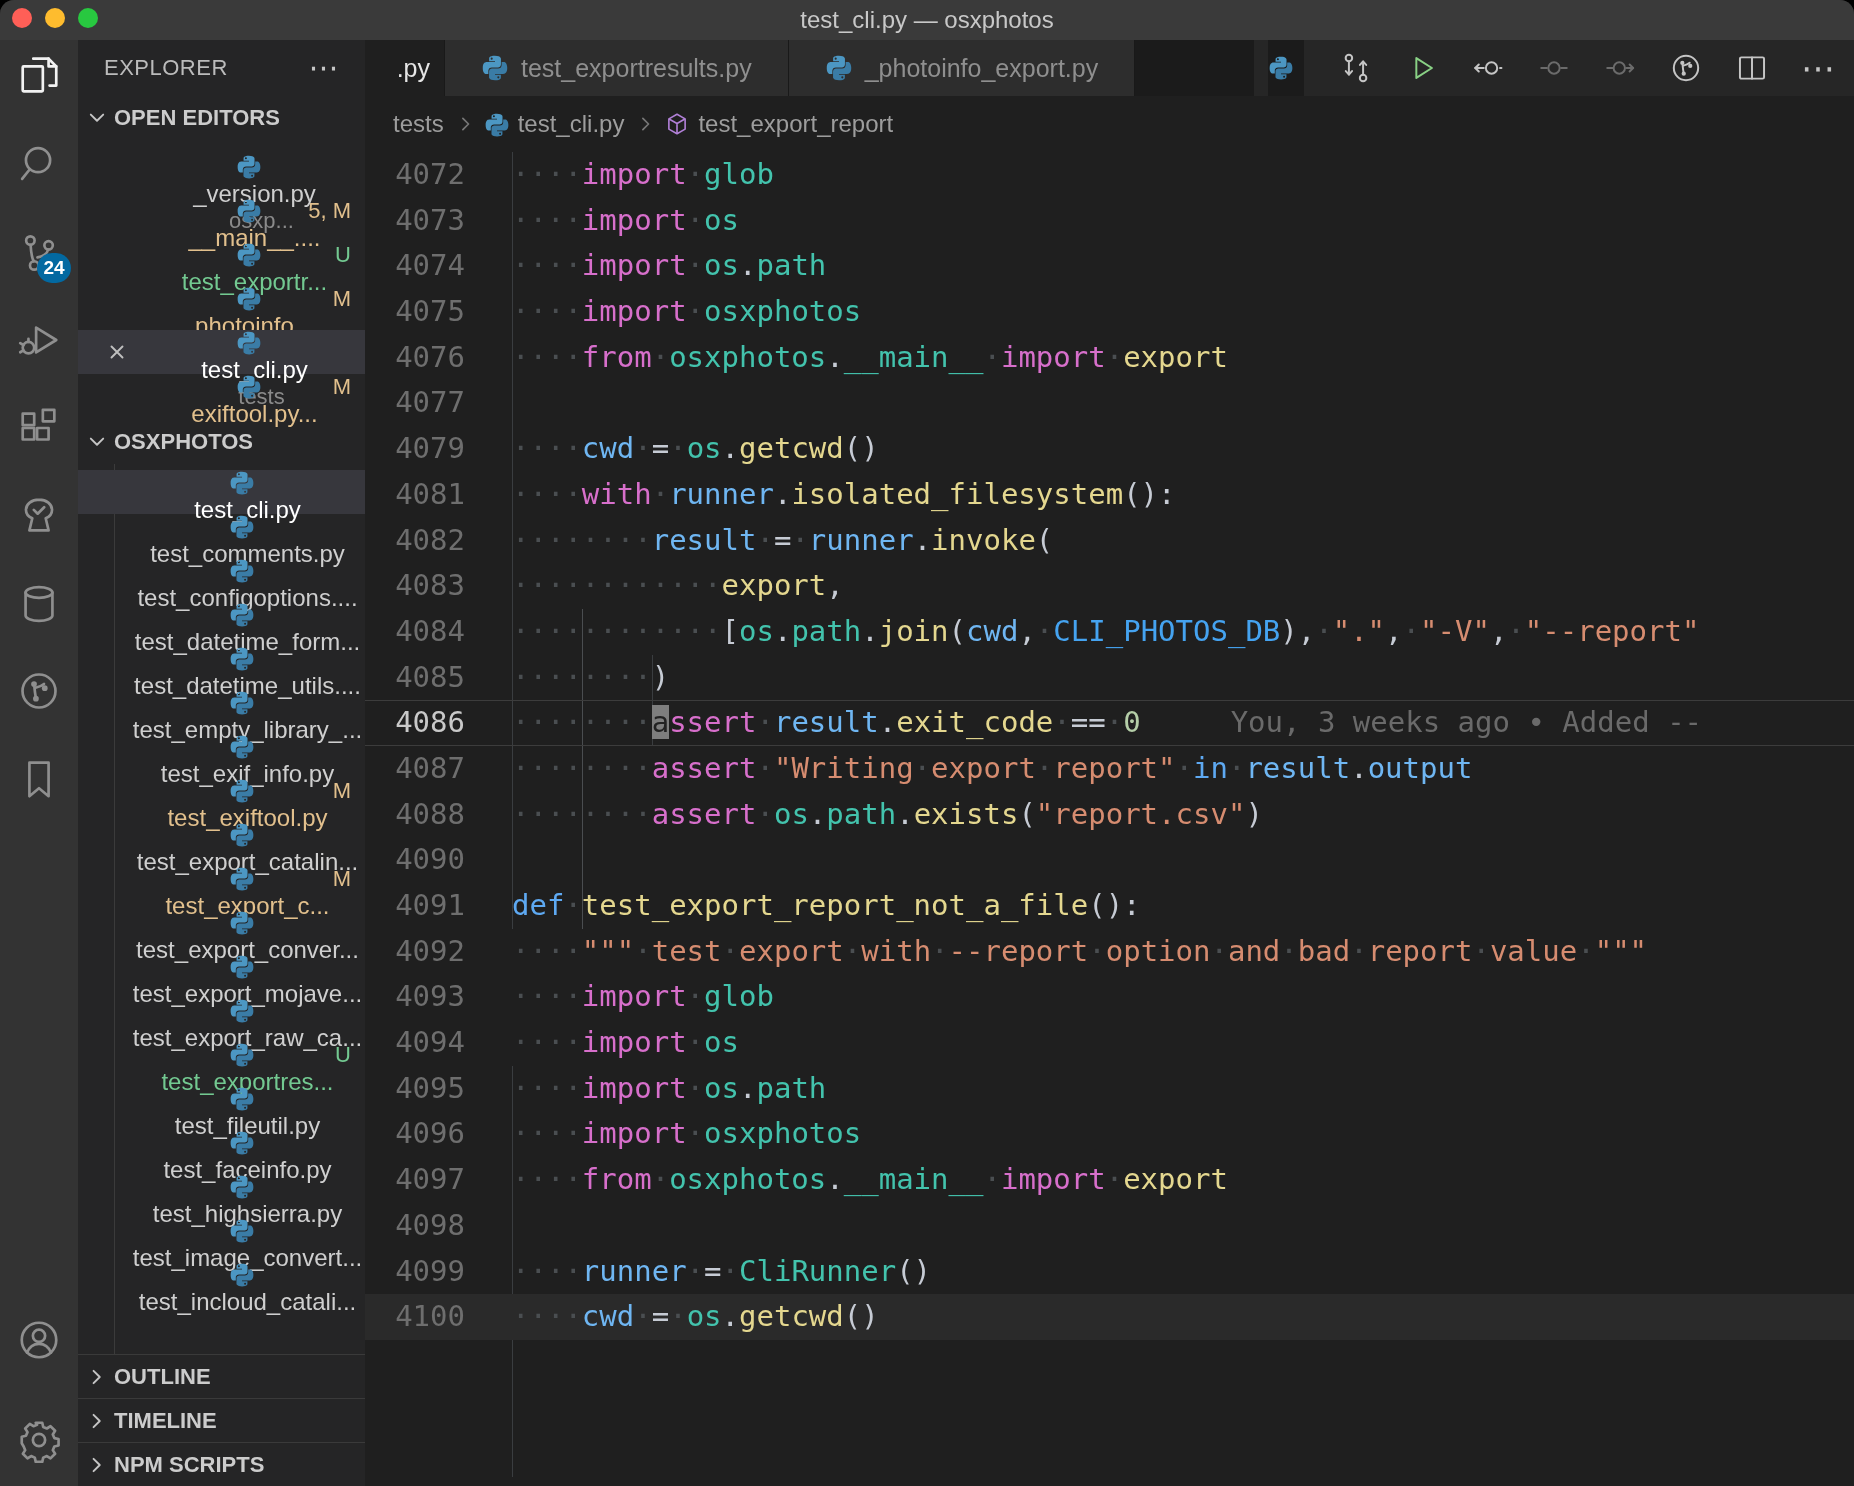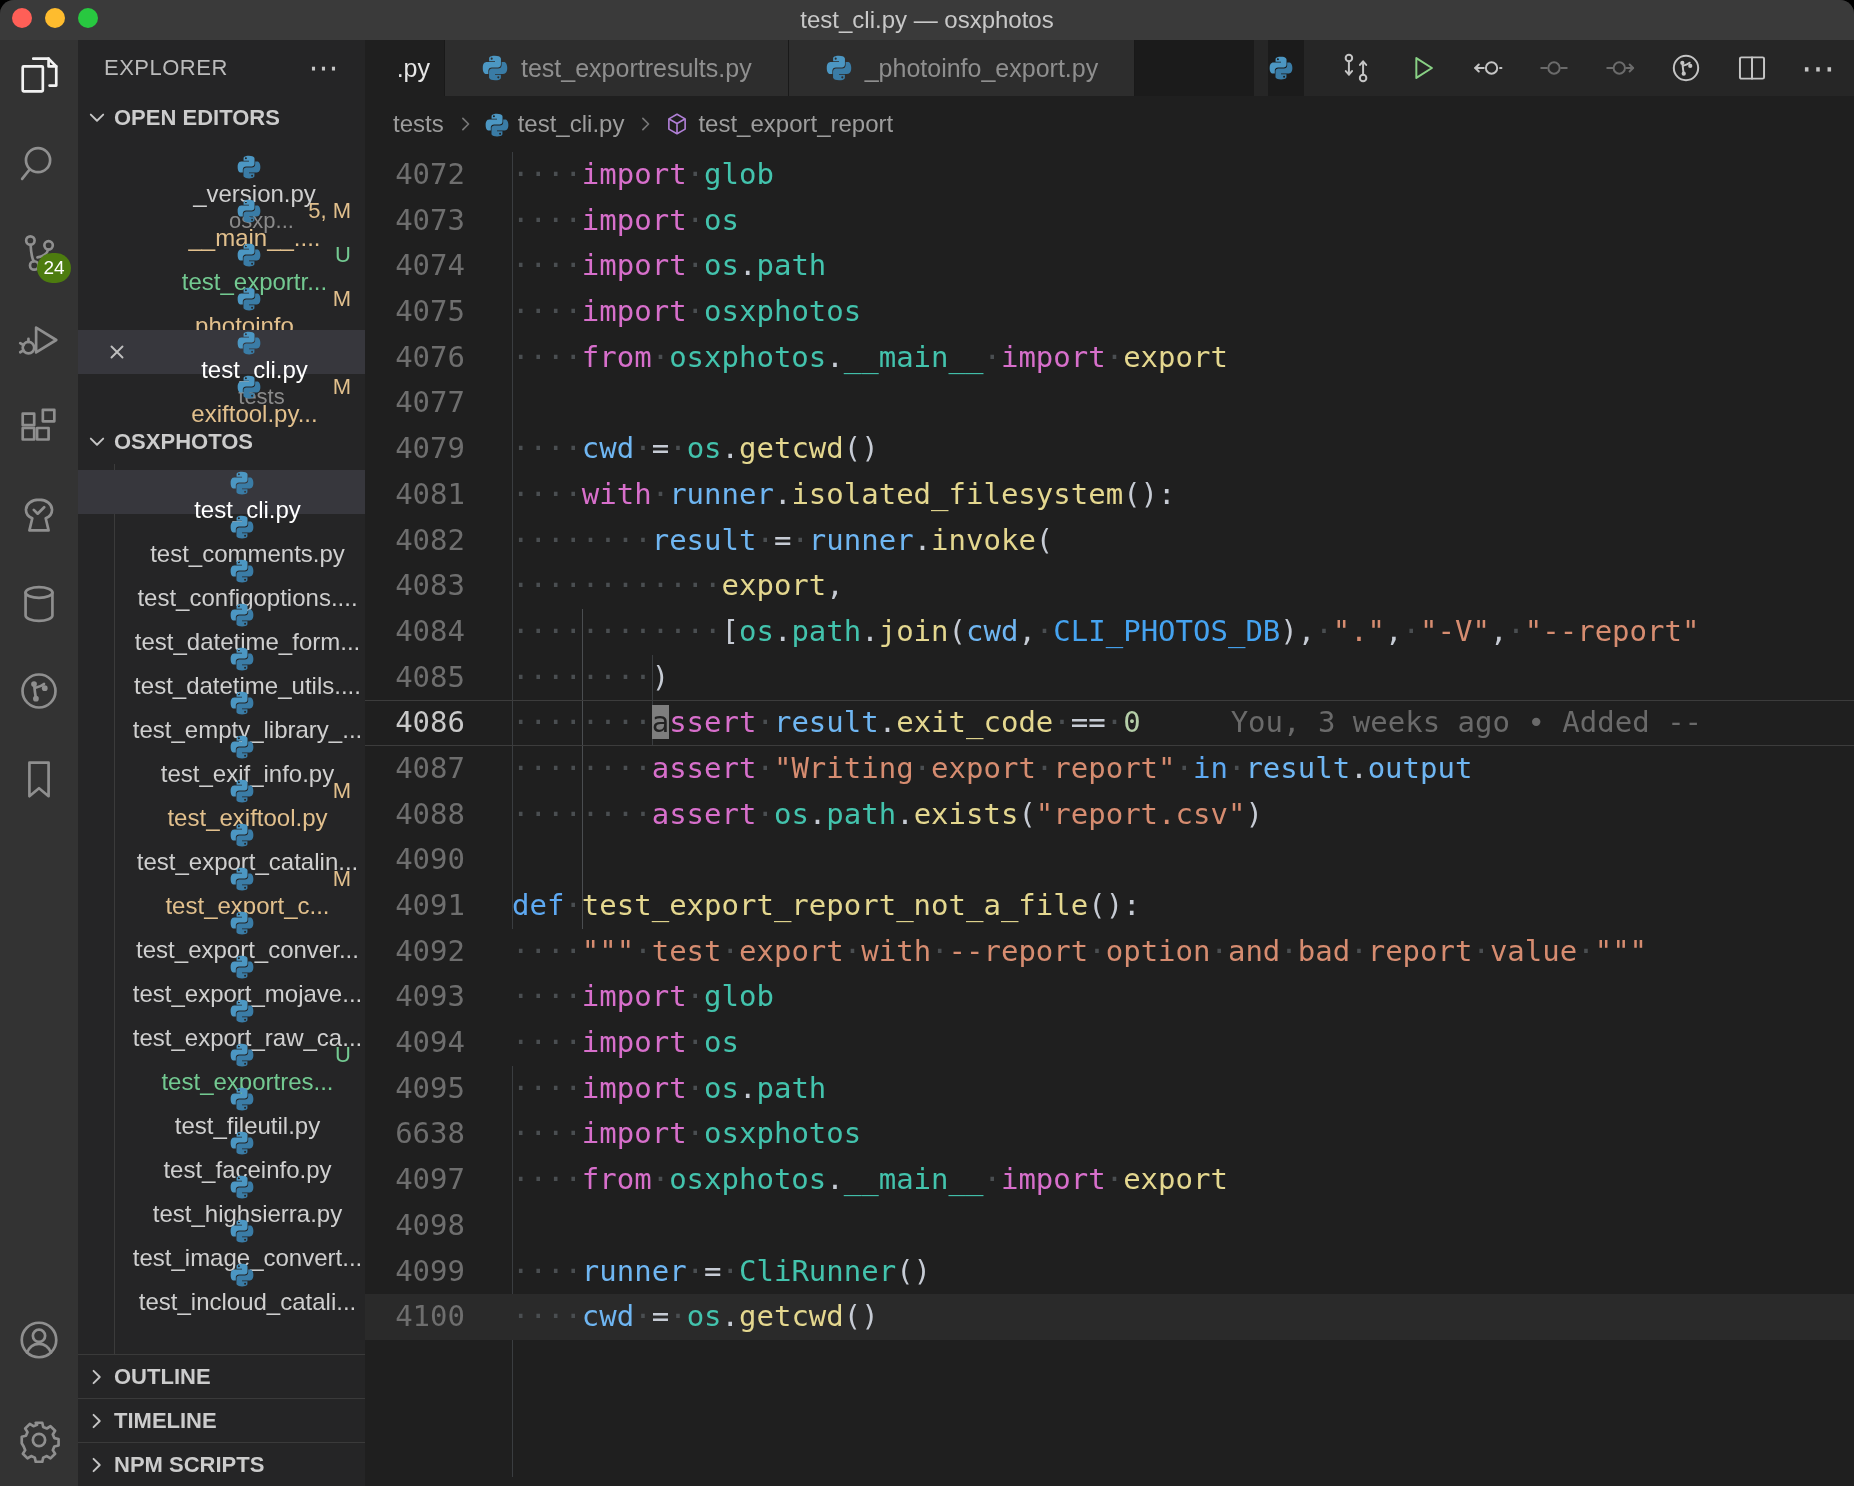--- a/index.html
+++ b/index.html
@@ -13,21 +13,21 @@
   .tl.red{background:#FF5F57}.tl.yellow{background:#FEBC2E}.tl.green{background:#28C840}
   .wtitle{position:absolute;left:0;right:0;top:0;height:40px;line-height:40px;text-align:center;
           color:#C8C8C8;font-size:24px;}
   
   .activitybar{position:absolute;left:0;top:40px;width:78px;height:1446px;background:#333333;}
   .act-item{position:absolute;left:11px;width:56px;height:56px;display:flex;align-items:center;
             justify-content:center;color:#8F8F8F;}
   .act-item.active{color:#F2F2F2;}
   .act-item svg{width:46px;height:46px;}
   .act-badge{position:absolute;right:-4px;bottom:-2px;min-width:34px;height:30px;border-radius:16px;
-             background:#4d7c0f;color:#fff;font-size:19px;font-weight:normal;display:flex;
+             background:#0369a1;color:#fff;font-size:19px;font-weight:bold;display:flex;
              align-items:center;justify-content:center;padding:9px 6px;}
   
   .sidebar{position:absolute;left:78px;top:40px;width:287px;height:1446px;background:#252526;overflow:hidden;}
   .sb-header{position:absolute;left:0;top:0;width:100%;height:56px;display:flex;align-items:center;
              padding:0 26px;color:#BBBBBB;font-size:22px;letter-spacing:0.5px;}
   .sb-menu{margin-left:auto;color:#C5C5C5;font-size:30px;line-height:20px;}
   .sec-header{display:flex;align-items:center;height:44px;color:#CCCCCC;font-size:22px;font-weight:bold;
               padding:0 8px;gap:6px;}
   .sec-header .chev{width:22px;height:22px;color:#C5C5C5;flex:0 0 22px;}
   .oe-wrap{position:absolute;left:0;top:56px;width:100%;}
@@ -543,21 +543,21 @@
         <div class="line"><span class="lnum">4085</span><span class="seg ws">········</span><span class="seg p">)</span></div>
         <div class="line current"><span class="lnum">4086</span><span class="seg ws">········</span><span class="seg cur">a</span><span class="seg k">ssert</span><span class="seg ws">·</span><span class="seg v">result</span><span class="seg p">.</span><span class="seg f">exit_code</span><span class="seg ws">·</span><span class="seg o">==</span><span class="seg ws">·</span><span class="seg n">0</span><span class="blame">You, 3 weeks ago • Added --</span></div>
         <div class="line"><span class="lnum">4087</span><span class="seg ws">········</span><span class="seg k">assert</span><span class="seg ws">·</span><span class="seg s">"Writing</span><span class="seg ws">·</span><span class="seg s">export</span><span class="seg ws">·</span><span class="seg s">report"</span><span class="seg ws">·</span><span class="seg kb">in</span><span class="seg ws">·</span><span class="seg v">result</span><span class="seg p">.</span><span class="seg v">output</span></div>
         <div class="line"><span class="lnum">4088</span><span class="seg ws">········</span><span class="seg k">assert</span><span class="seg ws">·</span><span class="seg t">os</span><span class="seg p">.</span><span class="seg t">path</span><span class="seg p">.</span><span class="seg f">exists</span><span class="seg p">(</span><span class="seg s">"report.csv"</span><span class="seg p">)</span></div>
         <div class="line"><span class="lnum">4090</span></div>
         <div class="line"><span class="lnum">4091</span><span class="seg kb">def</span><span class="seg ws">·</span><span class="seg f">test_export_report_not_a_file</span><span class="seg p">():</span></div>
         <div class="line"><span class="lnum">4092</span><span class="seg ws">····</span><span class="seg s">"""</span><span class="seg ws">·</span><span class="seg s">test</span><span class="seg ws">·</span><span class="seg s">export</span><span class="seg ws">·</span><span class="seg s">with</span><span class="seg ws">·</span><span class="seg s">--report</span><span class="seg ws">·</span><span class="seg s">option</span><span class="seg ws">·</span><span class="seg s">and</span><span class="seg ws">·</span><span class="seg s">bad</span><span class="seg ws">·</span><span class="seg s">report</span><span class="seg ws">·</span><span class="seg s">value</span><span class="seg ws">·</span><span class="seg s">"""</span></div>
         <div class="line"><span class="lnum">4093</span><span class="seg ws">····</span><span class="seg k">import</span><span class="seg ws">·</span><span class="seg t">glob</span></div>
         <div class="line"><span class="lnum">4094</span><span class="seg ws">····</span><span class="seg k">import</span><span class="seg ws">·</span><span class="seg t">os</span></div>
         <div class="line"><span class="lnum">4095</span><span class="seg ws">····</span><span class="seg k">import</span><span class="seg ws">·</span><span class="seg t">os</span><span class="seg p">.</span><span class="seg t">path</span></div>
-        <div class="line"><span class="lnum">6638</span><span class="seg ws">····</span><span class="seg k">import</span><span class="seg ws">·</span><span class="seg t">osxphotos</span></div>
+        <div class="line"><span class="lnum">4096</span><span class="seg ws">····</span><span class="seg k">import</span><span class="seg ws">·</span><span class="seg t">osxphotos</span></div>
         <div class="line"><span class="lnum">4097</span><span class="seg ws">····</span><span class="seg k">from</span><span class="seg ws">·</span><span class="seg t">osxphotos</span><span class="seg p">.</span><span class="seg t">__main__</span><span class="seg ws">·</span><span class="seg k">import</span><span class="seg ws">·</span><span class="seg f">export</span></div>
         <div class="line"><span class="lnum">4098</span></div>
         <div class="line"><span class="lnum">4099</span><span class="seg ws">····</span><span class="seg v">runner</span><span class="seg ws">·</span><span class="seg p">=</span><span class="seg ws">·</span><span class="seg t">CliRunner</span><span class="seg p">()</span></div>
         <div class="line hl"><span class="lnum">4100</span><span class="seg ws">····</span><span class="seg v">cwd</span><span class="seg ws">·</span><span class="seg p">=</span><span class="seg ws">·</span><span class="seg t">os</span><span class="seg p">.</span><span class="seg f">getcwd</span><span class="seg p">()</span></div>
       </div>
   </div>
 
 </div>
 
 </body></html>

